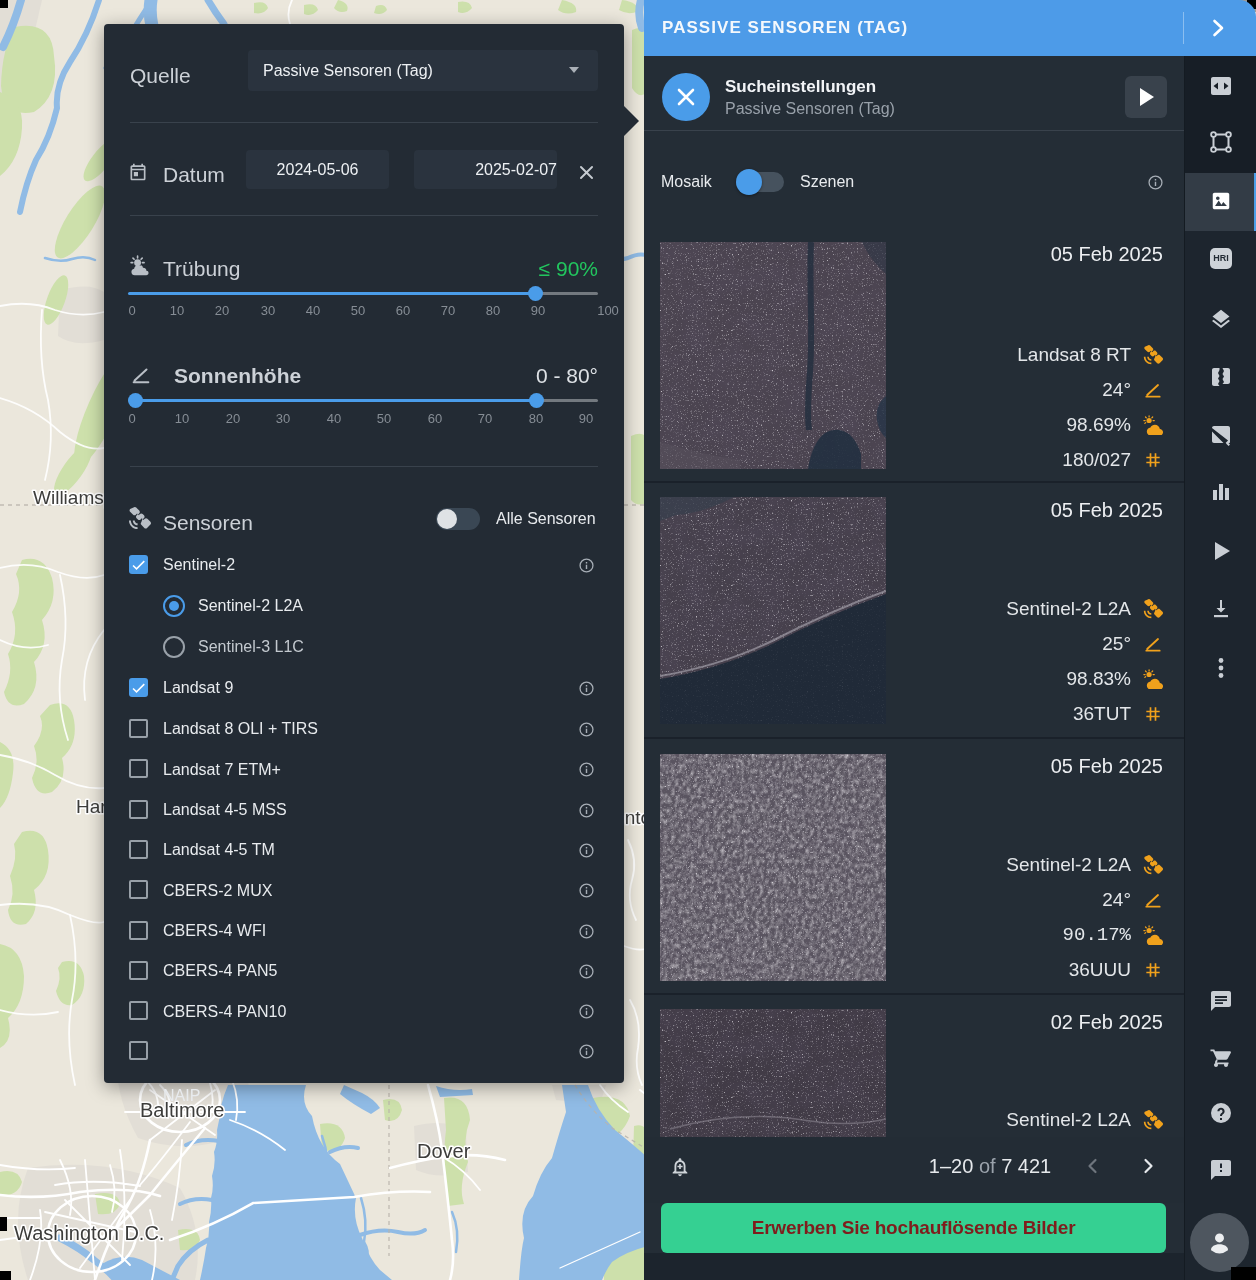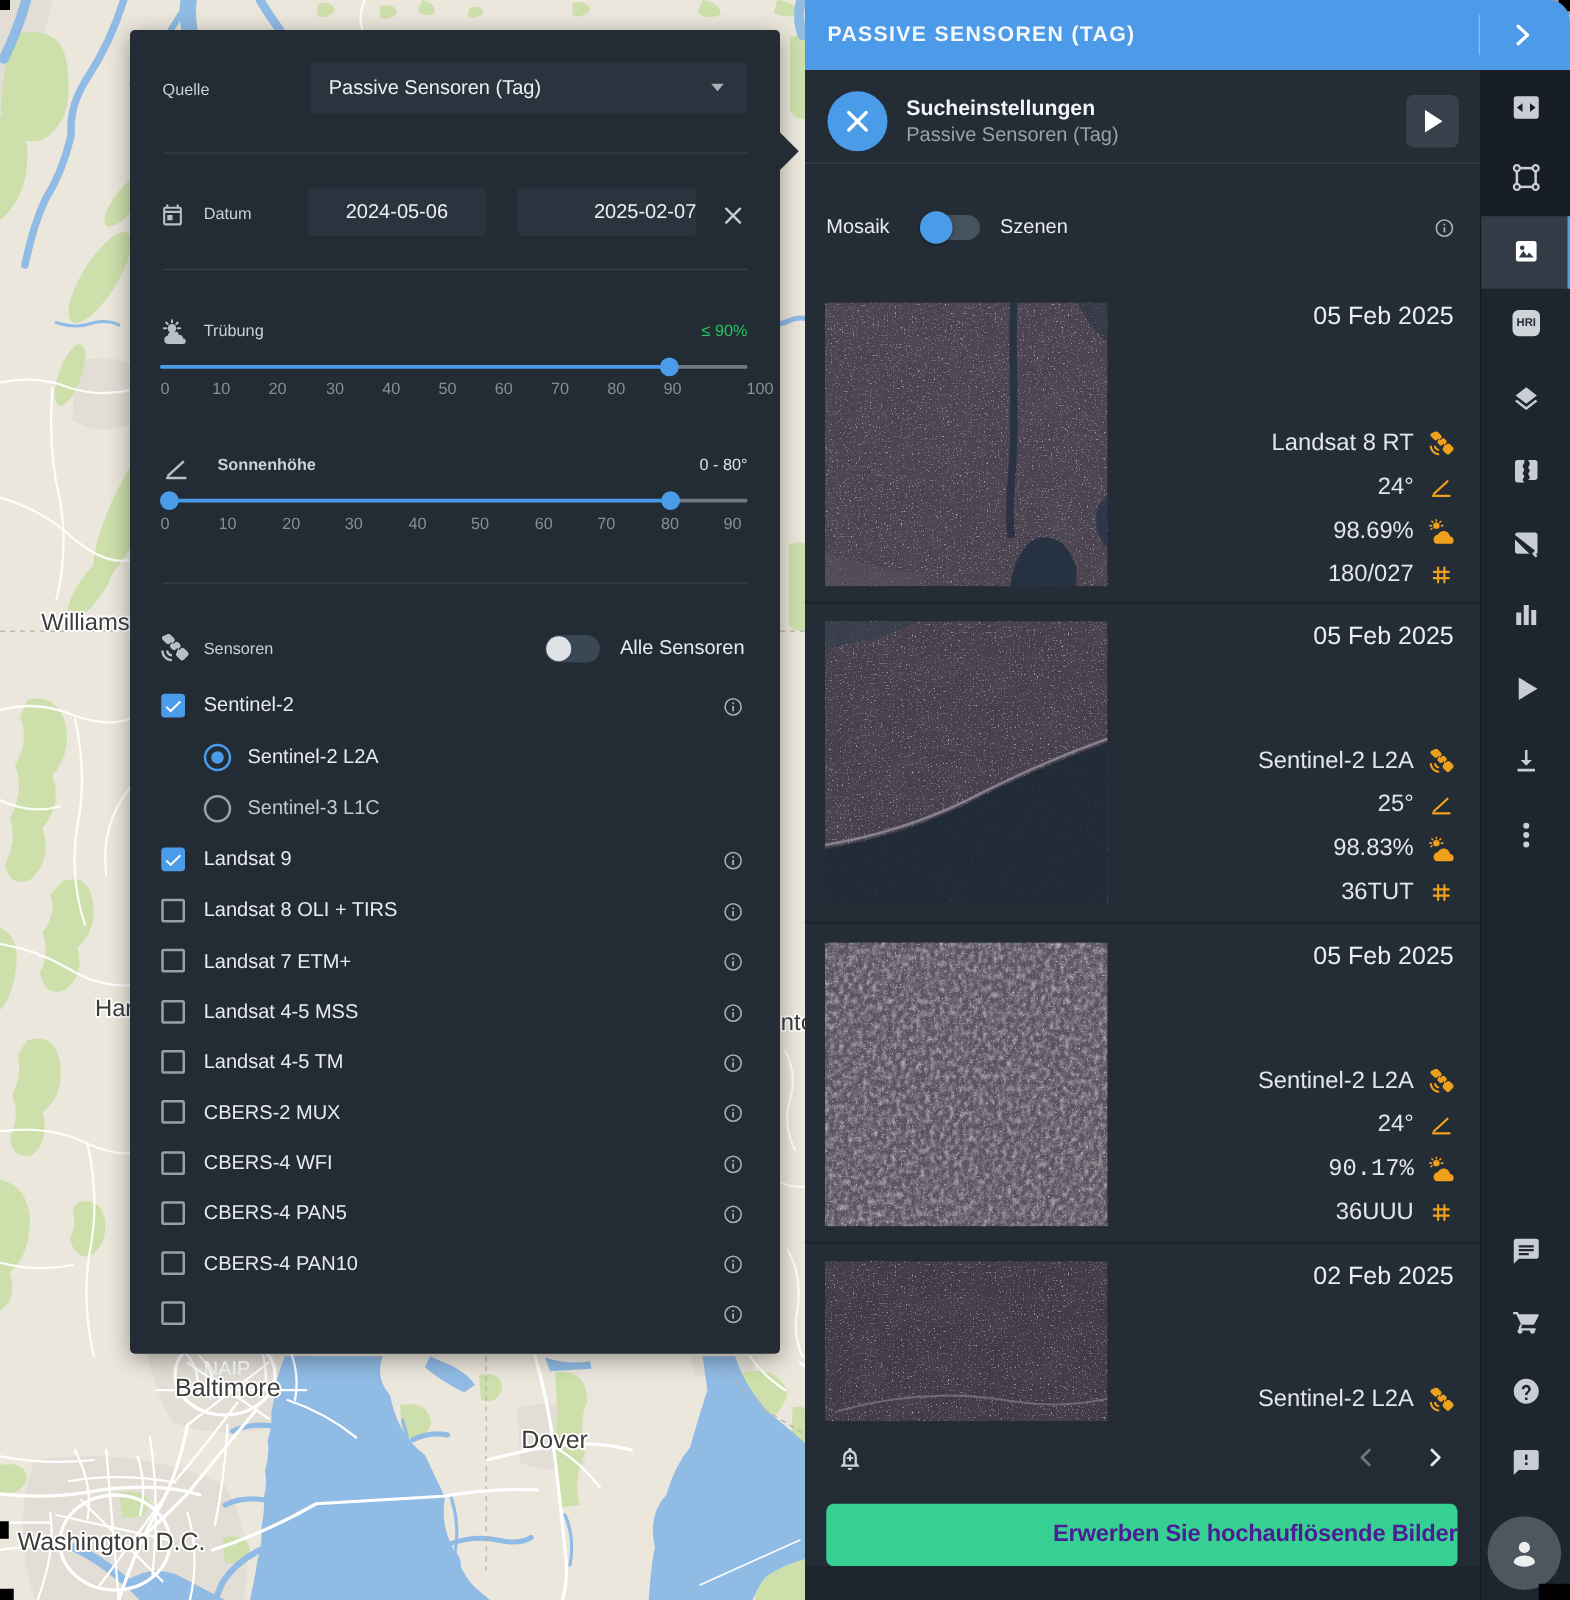--- a/index.html
+++ b/index.html
@@ -5,21 +5,21 @@
   * { margin:0; padding:0; box-sizing:border-box; }
   html,body { width:1256px; height:1280px; overflow:hidden; background:#ebe7dc;
     font-family:"Liberation Sans", sans-serif; }
   .abs { position:absolute; }
   #stage { position:relative; width:1256px; height:1280px; overflow:hidden; }
   
   #lpanel { left:104px; top:24px; width:520px; height:1059px; background:#232b34;
     border-radius:4px; box-shadow:0 4px 18px rgba(0,0,0,.38); color:#e8ebee; font-size:16px; }
   #lpanel .arrow { position:absolute; right:-15px; top:81px; width:0; height:0;
     border-top:16px solid transparent; border-bottom:16px solid transparent; border-left:16px solid #232b34; }
-  .lab { color:#ccd1d7; font-size:13px; }
+  .lab { color:#ccd1d7; font-size:21px; }
   .box { position:absolute; background:#2a333e; border-radius:4px; color:#edf0f3; }
   .sep { position:absolute; left:26px; right:26px; height:1px; background:#39424c; }
   .tick { position:absolute; color:#868d95; font-size:13px; transform:translateX(-50%); }
   .rail { position:absolute; height:3px; border-radius:2px; }
   .knob { position:absolute; width:15px; height:15px; border-radius:50%; background:#4a9ce9; }
   .cb { position:absolute; left:25px; width:19px; height:19px; border-radius:3px; }
   .cb.on { background:#4a9ce9; }
   .cb.off { border:2px solid #98a0a8; border-radius:2px; }
   .info { position:absolute; left:474px; width:17px; height:17px; color:#a7aeb6; }
   
@@ -512,27 +512,28 @@
             <path d="M14 17v2c2.76 0 5-2.24 5-5h-2c0 1.66-1.34 3-3 3z"></path>
           </g>
         </svg>
   </div>
 
   <div class="abs" style="left:0; top:1137px; width:540px; height:66px; background:#232c35;"></div>
   <svg class="abs" style="left:25px; top:1156px; width:22px; height:22px; color:#ced3d8" viewBox="0 0 24 24" fill="currentColor">
         <path d="M12 22c1.1 0 2-.9 2-2h-4c0 1.1.9 2 2 2zm6-6v-5c0-3.07-1.63-5.64-4.5-6.32V4a1.5 1.5 0 0 0-3 0v.68C7.63 5.36 6 7.92 6 11v5l-2 2v1h16v-1l-2-2zm-2 1H8v-6c0-2.48 1.51-4.5 4-4.5s4 2.02 4 4.5v6z"></path>
         <path d="M11.1 8.6h1.8v1.9h1.9v1.8h-1.9v1.9h-1.8v-1.9H9.2v-1.8h1.9z"></path>
       </svg>
+  <div class="abs" style="left:196px; top:1155px; width:300px; height:24px; text-align:center; font-size:20px; color:#e6e9ec;"><span>1–20</span> <span style="color:#9aa2ab">of</span> <span>7 421</span></div>
   <svg class="abs" style="left:441px; top:1158px; width:16px; height:16px;" viewBox="0 0 16 16" fill="none" stroke="#6e757d" stroke-width="2.2" stroke-linecap="round" stroke-linejoin="round">
         <path d="M10.5 2 L4.5 8 L10.5 14"></path>
       </svg>
   <svg class="abs" style="left:496px; top:1158px; width:16px; height:16px;" viewBox="0 0 16 16" fill="none" stroke="#e6e9ec" stroke-width="2.2" stroke-linecap="round" stroke-linejoin="round">
         <path d="M5.5 2 L11.5 8 L5.5 14"></path>
       </svg>
-  <div class="abs" style="left:17px; top:1203px; width:505px; height:50px; border-radius:6px; background:#35d092; text-align:right; line-height:50px; font-size:19px; font-weight:bold; color:#4c1d95; letter-spacing:-0.2px;">Erwerben Sie hochauflösende Bilder</div>
+  <div class="abs" style="left:17px; top:1203px; width:505px; height:50px; border-radius:6px; background:#35d092; text-align:center; line-height:50px; font-size:19px; font-weight:bold; color:#7f1d1d; letter-spacing:-0.2px;">Erwerben Sie hochauflösende Bilder</div>
   <div class="abs" style="left:0; top:1253px; width:540px; height:27px; background:#1c242d;"></div>
 </div>
 <div id="bluebar" class="abs">
       <span class="t">PASSIVE SENSOREN (TAG)</span>
   <svg class="abs" style="left:565px; top:19px" width="18" height="18" viewBox="0 0 18 18" fill="none" stroke="#fff" stroke-width="2.6" stroke-linecap="round" stroke-linejoin="round">
         <path d="M5.5 2 L13 9 L5.5 16"></path>
       </svg>
   <div class="abs" style="left:539px; top:12px; width:1px; height:32px; background:rgba(255,255,255,.35)"></div>
 </div>
 

